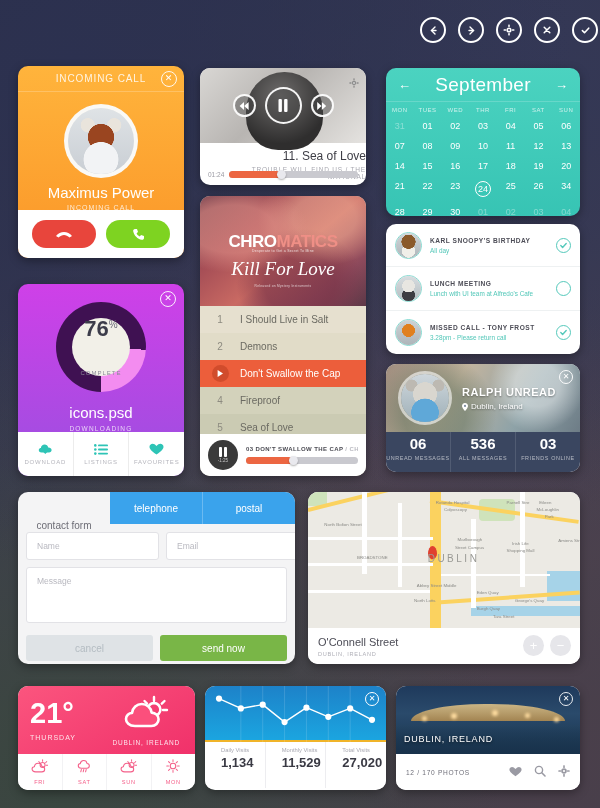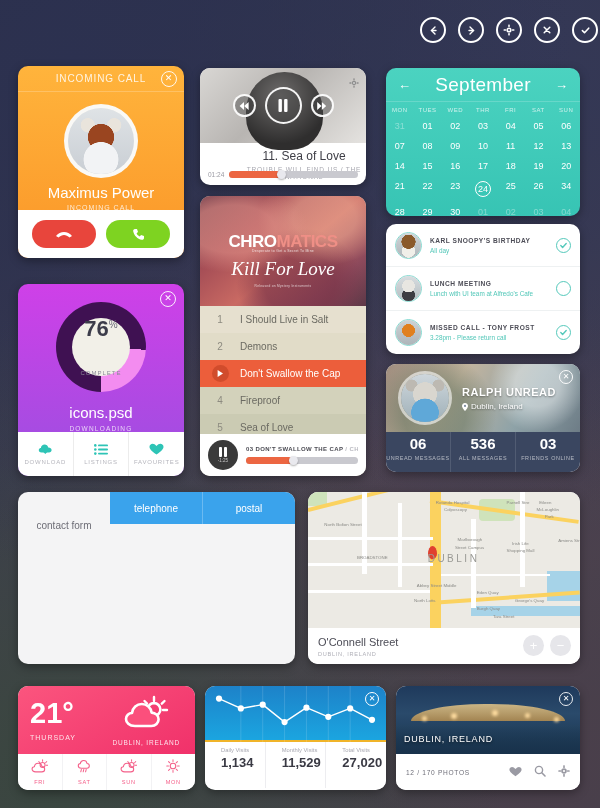--- a/index.html
+++ b/index.html
@@ -98,21 +98,21 @@
   #mus .gear { position:absolute; right:7px; top:6px; z-index:4; cursor:pointer; }
   #mus .gear svg{ fill:#8d8d8d; }
   #mus .ctrls { position:absolute; inset:0; display:flex; align-items:center;
      justify-content:center; gap:9px; z-index:3; }
   .pbtn { border-radius:50%; border:2px solid rgba(255,255,255,.95);
      background:rgba(70,70,70,.45); display:flex; align-items:center;
      justify-content:center; cursor:pointer; }
   .pbtn.sm { width:23px; height:23px; }
   .pbtn.lg { width:37px; height:37px; }
   .pbtn svg{ fill:#fff; }
-  #mus .meta { text-align:center; padding-top:6px;padding-left:42px; }
+  #mus .meta { text-align:right; padding-top:6px;padding-left:42px; }
   #mus .ttl { font-size:12px; color:#3e3e46; }
   #mus .alb { font-size:6.5px; letter-spacing:.8px; color:#a8a8b0; margin-top:3px; }
   #mus .bar { position:absolute; left:8px; right:8px; bottom:7px; display:flex;
      align-items:center; gap:5px; }
   #mus .tm { font-size:6.5px; color:#9a9aa3; }
   .track { flex:1; height:7px; border-radius:4px; background:#c9c9cf; position:relative; }
   .track .fill { position:absolute; left:0; top:0; bottom:0; width:40%;
      border-radius:4px; background:#ec6642; }
   .track .knob { position:absolute; top:-1px; width:9px; height:9px;
      border-radius:50%; background:#e9e9ee; box-shadow:0 1px 2px rgba(0,0,0,.3);
@@ -665,20 +665,31 @@
       </div>
     </div>
 </div>
 
 <div class="card" id="cf">
   <div class="tabs">
     <div class="tb act">contact form</div>
     <div class="tb inact">telephone</div>
     <div class="tb inact">postal</div>
   </div>
+  <div class="body">
+    <div class="row">
+      <input class="f1" placeholder="Name" style="">
+      <input class="f2" placeholder="Email" style="">
+    </div>
+    <textarea placeholder="Message" style=""></textarea>
+    <div class="acts">
+      <div class="btn cancel">cancel</div>
+      <div class="btn send">send now</div>
+    </div>
+  </div>
 </div>
 
 <div class="card" id="map">
   <div class="mv" id="mapview">
     <div class="mg" style="left:63%;top:5%;width:13%;height:16%;border-radius:4px;"></div>
     <div class="mg" style="left:0%;top:0%;width:7%;height:10%;"></div>
     <div class="mb" style="left:88%;top:58%;width:12%;height:22%;"></div>
     <div class="mb" style="left:60%;top:84%;width:40%;height:7%;"></div>
     <div class="my" style="left:45%;top:0%;width:4%;height:100%;"></div>
     <div class="my" style="left:0%;top:12%;width:46%;height:3.2%;transform:rotate(-14deg);transform-origin:left center;"></div>

